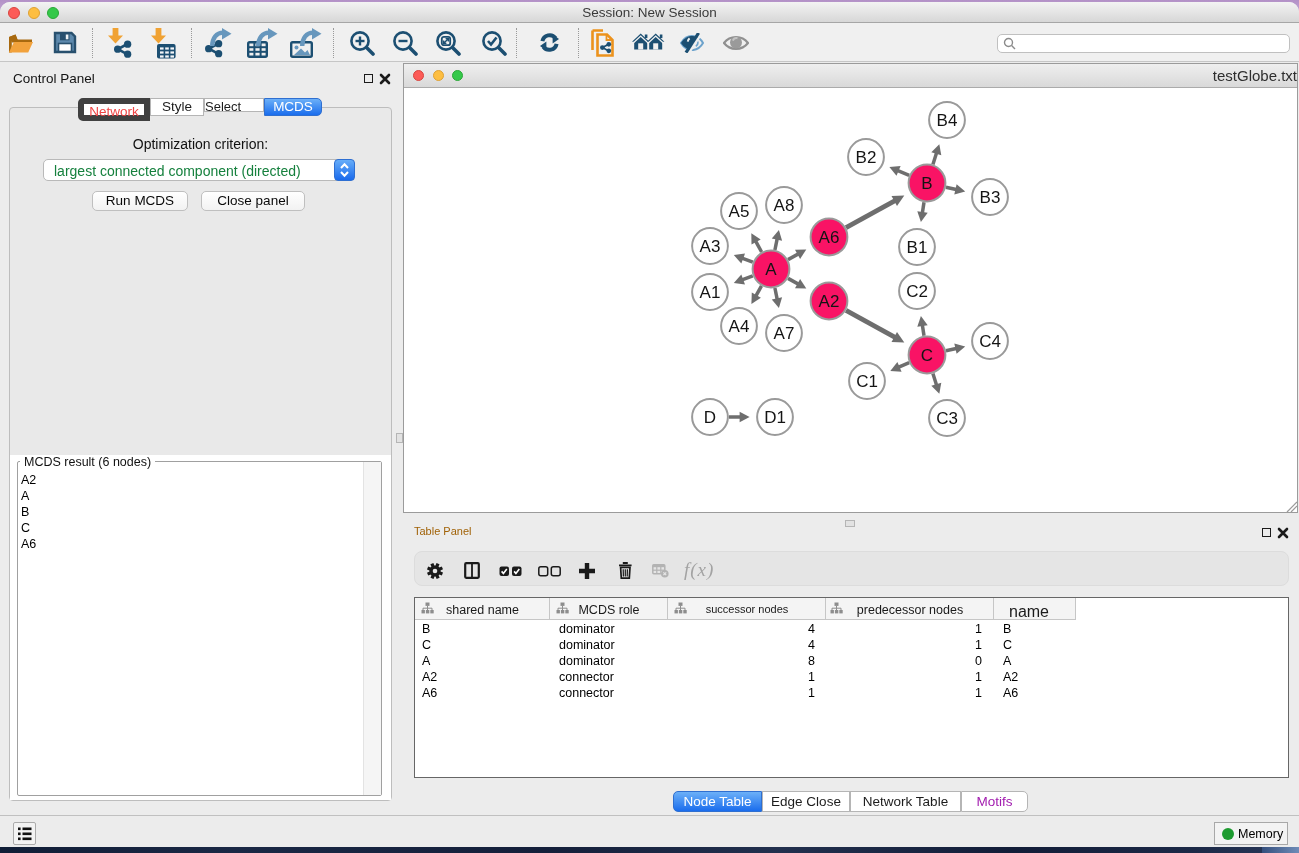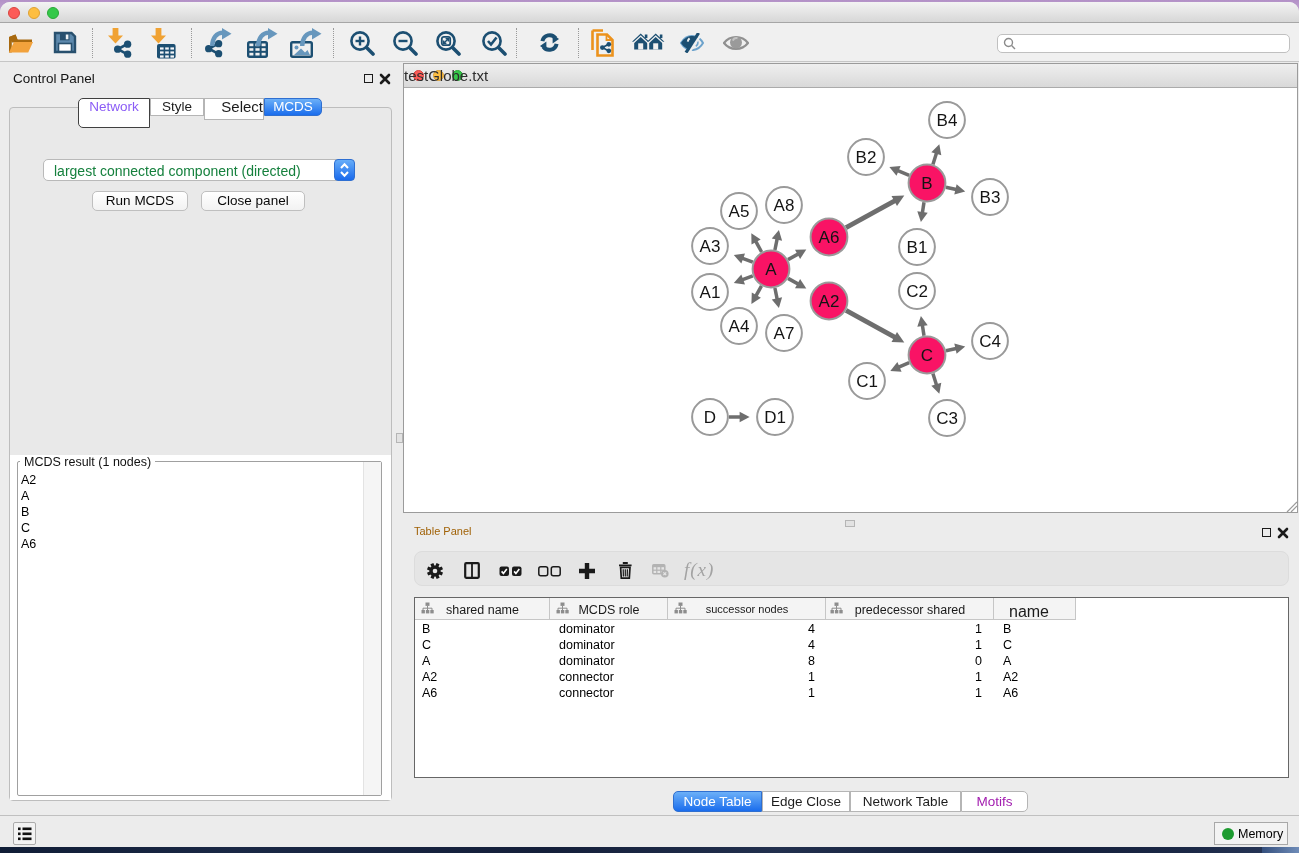--- a/index.html
+++ b/index.html
@@ -7,20 +7,21 @@
 </style></head><body>
 <div class="abs" style="left:0;top:0;width:1299px;height:853px;background:#ececec">
 <div class="abs" style="left:0;top:0;width:1299px;height:14px;background:linear-gradient(#b391c7,#c4a8d4)"></div>
 <div class="abs" style="left:0;top:847px;width:1299px;height:6px;background:linear-gradient(90deg,#101d36 0%,#1a2845 18%,#141f3a 42%,#22304e 60%,#121d38 78%,#1c2947 92%,#2a3a5c 100%)"></div>
 <div class="abs" style="left:1262px;top:847px;width:37px;height:6px;background:linear-gradient(90deg,#35507e,#6f8cb8)"></div>
 <div class="abs" style="left:0;top:2px;width:1299px;height:845px;background:#ececec;border-radius:10px 10px 0 0"></div>
 <div class="abs" style="left:0;top:2px;width:1299px;height:21px;border-radius:10px 10px 0 0;background:linear-gradient(#f3f3f3,#d7d7d7);border-bottom:1px solid #a6a6a6"></div>
 <div class="abs" style="left:8px;top:7px;width:12px;height:12px;border-radius:50%;background:#fc5b57;border:1px solid #d9443f"></div>
     <div class="abs" style="left:28px;top:7px;width:12px;height:12px;border-radius:50%;background:#fdbe41;border:1px solid #dfa133"></div>
     <div class="abs" style="left:47px;top:7px;width:12px;height:12px;border-radius:50%;background:#35c84a;border:1px solid #2aa837"></div>
+<div class="abs tb" style="left:0;top:5px;width:1299px;text-align:center;font-size:13.5px;color:#3a3a3a">Session: New Session</div>
 <div class="abs" style="left:0;top:23px;width:1299px;height:39px;background:#f0f0f0;border-bottom:1px solid #c6c6c6"></div>
 <div class="abs" style="left:92px;top:28px;width:1px;height:30px;border-left:1px dotted #9a9a9a"></div>
 <div class="abs" style="left:191px;top:28px;width:1px;height:30px;border-left:1px dotted #9a9a9a"></div>
 <div class="abs" style="left:333px;top:28px;width:1px;height:30px;border-left:1px dotted #9a9a9a"></div>
 <div class="abs" style="left:516px;top:28px;width:1px;height:30px;border-left:1px dotted #9a9a9a"></div>
 <div class="abs" style="left:578px;top:28px;width:1px;height:30px;border-left:1px dotted #9a9a9a"></div>
 <svg class="abs" style="left:8px;top:33px" width="25" height="20" viewBox="0 0 25 20">
       <path d="M1 4 L7.5 1.5 L9.5 6.5 L24 6.5 L24 9.5 L4 9.5 Z" fill="#a8690f"></path>
       <path d="M1 4 L1 19.5 L3.8 19.5 L3.8 8 L9.5 8 L9.5 6.5 L7.5 1.5 Z" fill="#a8690f"></path>
       <path d="M6 9 L25 9 L20.2 19.5 L0.8 19.5 Z" fill="#f2a23c"></path>
@@ -174,48 +175,49 @@
       <circle cx="5.5" cy="5.5" r="4" fill="none" stroke="#8b8b8b" stroke-width="1.4"></circle>
       <line x1="8.6" y1="8.6" x2="12" y2="12" stroke="#8b8b8b" stroke-width="1.4"></line>
     </svg>
 <div class="abs tb" style="left:13px;top:71px;font-size:13.5px;color:#141414">Control Panel</div>
 <div class="abs" style="left:364px;top:74px;width:9px;height:9px;border:1.6px solid #1b1b1b"></div>
 <svg class="abs" style="left:379px;top:73px" width="12" height="12" viewBox="0 0 12 12">
       <path d="M2 2 L10 10 M10 2 L2 10" stroke="#1b1b1b" stroke-width="2.6" stroke-linecap="round"></path>
     </svg>
 <div class="abs" style="left:9px;top:107px;width:383px;height:694px;background:#e9e9e9;border:1px solid #bdbdbd;border-radius:4px"></div>
 <div class="abs" style="left:10px;top:455px;width:381px;height:345px;background:#fff"></div>
-<div class="abs" style="left:78px;top:98px;width:72px;height:30px;background:#fff;color:#8b5cf6;border:1px solid #404040;border-radius:5px 0 0 5px;font-size:13.5px;text-align:center;line-height:16px">Network</div>
+<div class="abs" style="left:78px;top:98px;width:72px;height:23px;background:#fff;color:#ef4444;border:6px solid #404040;border-radius:5px 0 0 5px;font-size:13.5px;text-align:center;line-height:16px">Network</div>
 <div class="abs" style="left:150px;top:98px;width:54px;height:18px;background:#fff;color:#1c1c1c;border:1px solid #b5b5b5;font-size:13.5px;text-align:center;line-height:16px">Style</div>
-<div class="abs" style="left:204px;top:98px;width:60px;height:22px;background:#fff;color:#1c1c1c;border:1px solid #b5b5b5;font-size:15px;text-align:right;line-height:16px">Select</div>
+<div class="abs" style="left:204px;top:98px;width:60px;height:14px;background:#fff;color:#1c1c1c;border:1px solid #b5b5b5;font-size:13px;text-align:left;line-height:16px">Select</div>
 <div class="abs" style="left:264px;top:98px;width:58px;height:18px;background:linear-gradient(#6cb0f8,#1a6ded);color:#fff;border:1px solid #2f6fd0;border-radius:0 5px 5px 0;font-size:13.5px;text-align:center;line-height:16px">MCDS</div>
+<div class="abs tb" style="left:9px;top:136px;width:383px;text-align:center;font-size:14px;color:#111">Optimization criterion:</div>
 <div class="abs" style="left:43px;top:159px;width:312px;height:22px;background:#fff;border:1px solid #b9b9b9;border-radius:5px"></div>
 <div class="abs tb" style="left:54px;top:163px;font-size:14px;color:#15803d">largest connected component (directed)</div>
 <div class="abs" style="left:334px;top:159px;width:21px;height:22px;background:linear-gradient(#66adf9,#1a6aec);border-radius:4px;border:1px solid #2e6fd2"></div>
 <svg class="abs" style="left:338px;top:162px" width="13" height="16" viewBox="0 0 13 16">
       <path d="M3 6 L6.5 2.2 L10 6" fill="none" stroke="#fff" stroke-width="2"></path>
       <path d="M3 10 L6.5 13.8 L10 10" fill="none" stroke="#fff" stroke-width="2"></path>
     </svg>
 <div class="abs" style="left:92px;top:191px;width:96px;height:20px;background:linear-gradient(#fff,#f2f2f2);border:1px solid #bfbfbf;border-radius:5px;font-size:13.5px;color:#090909;text-align:center;line-height:18px">Run MCDS</div>
 <div class="abs" style="left:201px;top:191px;width:104px;height:20px;background:linear-gradient(#fff,#f2f2f2);border:1px solid #bfbfbf;border-radius:5px;font-size:13.5px;color:#090909;text-align:center;line-height:18px">Close panel</div>
 <div class="abs" style="left:17px;top:461px;width:365px;height:335px;border:1px solid #a0a0a0;border-radius:2px"></div>
-<div class="abs" style="left:20px;top:455px;background:#fff;padding:0 4px;font-size:12.5px;color:#111">MCDS result (1 nodes)</div>
+<div class="abs" style="left:20px;top:455px;background:#fff;padding:0 4px;font-size:12.5px;color:#111">MCDS result (6 nodes)</div>
 <div class="abs" style="left:363px;top:462px;width:18px;height:333px;background:#f5f5f5;border-left:1px solid #e3e3e3"></div>
 <div class="abs" style="left:21px;top:473px;font-size:12.5px;color:#000">A2</div>
 <div class="abs" style="left:21px;top:489px;font-size:12.5px;color:#000">A</div>
 <div class="abs" style="left:21px;top:505px;font-size:12.5px;color:#000">B</div>
 <div class="abs" style="left:21px;top:521px;font-size:12.5px;color:#000">C</div>
 <div class="abs" style="left:21px;top:537px;font-size:12.5px;color:#000">A6</div>
 <div class="abs" style="left:396px;top:433px;width:7px;height:10px;background:#e2e2e2;border:1px solid #b5b5b5"></div>
 <div class="abs" style="left:403px;top:63px;width:895px;height:450px;background:#fff;border:1px solid #9b9b9b"></div>
 <div class="abs" style="left:404px;top:64px;width:893px;height:24px;background:linear-gradient(#efefef,#d9d9d9);border-bottom:1px solid #ababab"></div>
 <div class="abs" style="left:412.5px;top:69.5px;width:11.0px;height:11.0px;border-radius:50%;background:#fc5b57;border:1px solid #d9443f"></div>
     <div class="abs" style="left:432.5px;top:69.5px;width:11.0px;height:11.0px;border-radius:50%;background:#fdbe41;border:1px solid #dfa133"></div>
     <div class="abs" style="left:451.5px;top:69.5px;width:11.0px;height:11.0px;border-radius:50%;background:#35c84a;border:1px solid #2aa837"></div>
-<div class="abs tb" style="left:404px;top:67px;width:893px;text-align:left;font-size:15px;color:#2e2e2e">testGlobe.txt</div>
+<div class="abs tb" style="left:404px;top:67px;width:893px;text-align:right;font-size:15px;color:#2e2e2e">testGlobe.txt</div>
 <svg class="abs" style="left:404px;top:88px" width="894" height="424" viewBox="0 0 894 424">
 <line x1="357.6" y1="164.0" x2="351.1" y2="152.2" stroke="#6e6e6e" stroke-width="3.5"></line>
 <polygon points="347.3,145.2 356.7,151.5 347.5,156.5" fill="#6e6e6e"></polygon>
 <line x1="370.9" y1="162.0" x2="373.4" y2="149.7" stroke="#6e6e6e" stroke-width="3.5"></line>
 <polygon points="374.9,141.9 378.1,152.7 367.8,150.6" fill="#6e6e6e"></polygon>
 <line x1="348.8" y1="174.2" x2="337.3" y2="169.8" stroke="#6e6e6e" stroke-width="3.5"></line>
 <polygon points="329.8,167.0 341.0,165.6 337.3,175.4" fill="#6e6e6e"></polygon>
 <line x1="348.8" y1="187.8" x2="337.3" y2="192.2" stroke="#6e6e6e" stroke-width="3.5"></line>
 <polygon points="329.8,195.0 337.3,186.6 341.0,196.4" fill="#6e6e6e"></polygon>
 <line x1="357.5" y1="197.9" x2="351.4" y2="208.9" stroke="#6e6e6e" stroke-width="3.5"></line>
@@ -359,21 +361,21 @@
     </svg>
 <div class="abs" style="left:684px;top:559px;font-size:19px;color:#a3a3a3;font-family:'Liberation Serif',serif;font-style:italic;letter-spacing:1px">f(x)</div>
 <div class="abs" style="left:414px;top:597px;width:875px;height:181px;background:#fff;border:1px solid #666"></div>
 <div class="abs" style="left:415px;top:598px;width:135px;height:22px;background:#f4f4f4;border-right:1px solid #c6c6c6;border-bottom:1px solid #c6c6c6"></div>
 <div class="abs" style="left:415px;top:603px;width:135px;font-size:12.5px;color:#1a1a1a;text-align:center">shared name</div>
 <div class="abs" style="left:550px;top:598px;width:118px;height:22px;background:#f4f4f4;border-right:1px solid #c6c6c6;border-bottom:1px solid #c6c6c6"></div>
 <div class="abs" style="left:550px;top:603px;width:118px;font-size:12.5px;color:#1a1a1a;text-align:center">MCDS role</div>
 <div class="abs" style="left:668px;top:598px;width:158px;height:22px;background:#f4f4f4;border-right:1px solid #c6c6c6;border-bottom:1px solid #c6c6c6"></div>
 <div class="abs" style="left:668px;top:603px;width:158px;font-size:11px;color:#1a1a1a;text-align:center">successor nodes</div>
 <div class="abs" style="left:826px;top:598px;width:168px;height:22px;background:#f4f4f4;border-right:1px solid #c6c6c6;border-bottom:1px solid #c6c6c6"></div>
-<div class="abs" style="left:826px;top:603px;width:168px;font-size:12.5px;color:#1a1a1a;text-align:center">predecessor shared</div>
+<div class="abs" style="left:826px;top:603px;width:168px;font-size:12.5px;color:#1a1a1a;text-align:center">predecessor nodes</div>
 <div class="abs" style="left:994px;top:598px;width:82px;height:22px;background:#f4f4f4;border-right:1px solid #c6c6c6;border-bottom:1px solid #c6c6c6"></div>
 <div class="abs" style="left:994px;top:603px;width:70px;font-size:16px;color:#1a1a1a;text-align:center">name</div>
 <svg class="abs" style="left:421px;top:602px" width="13" height="12" viewBox="0 0 13 12">
       <rect x="4.5" y="0.5" width="4" height="3.4" fill="#8d8d8d"></rect>
       <path d="M6.5 3.9 V6.2 M2 6.2 H11 M2 6.2 V8 M6.5 6.2 V8 M11 6.2 V8" stroke="#8d8d8d" stroke-width="1" fill="none"></path>
       <rect x="0.5" y="8" width="3.4" height="3.4" fill="#8d8d8d"></rect>
       <rect x="4.9" y="8" width="3.4" height="3.4" fill="#8d8d8d"></rect>
       <rect x="9.3" y="8" width="3.4" height="3.4" fill="#8d8d8d"></rect>
     </svg>
 <svg class="abs" style="left:556px;top:602px" width="13" height="12" viewBox="0 0 13 12">

